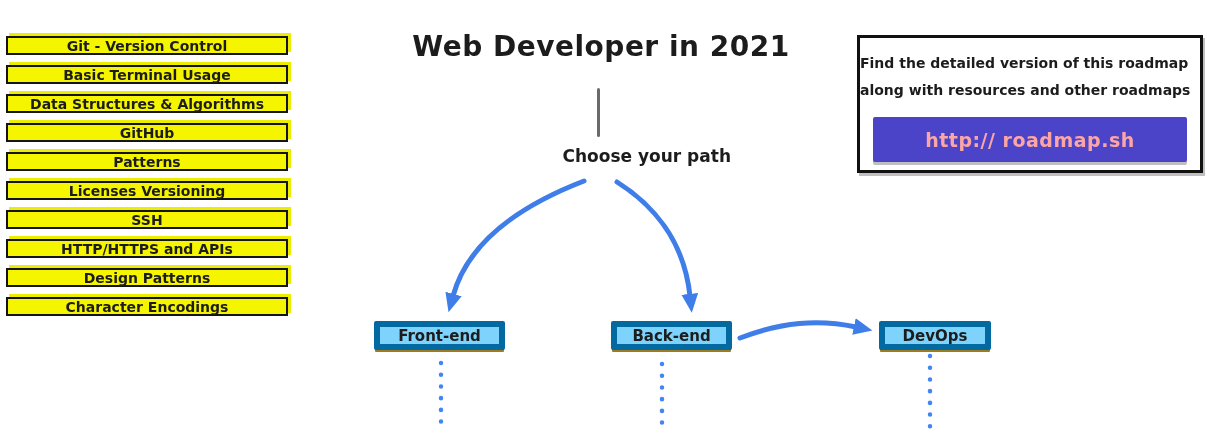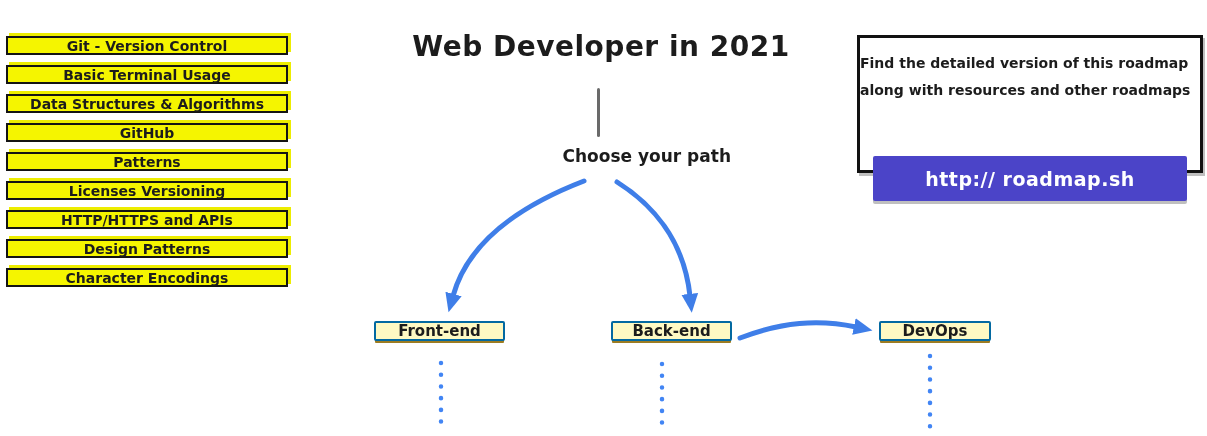--- a/index.html
+++ b/index.html
@@ -14,54 +14,55 @@
   .topic {
     height:19px; margin-bottom:10px; background:#f5f500; border:2px solid #141414;
     box-shadow:3px -3px 0 0 #eded00; display:flex; align-items:center; justify-content:center;
     font-size:14px; cursor:pointer; white-space:nowrap;
   }
   .main-title { position:absolute; left:371px; top:30px; width:460px; text-align:center; font-size:28px; letter-spacing:0.5px; }
   .stem { position:absolute; left:597px; top:88px; width:3px; height:49px; background:#6a6a6a; border-radius:2px; }
   .choose { position:absolute; left:471px; top:146px; width:260px; text-align:right; font-size:17px; }
   .overlay { position:absolute; left:0; top:0; width:1207px; height:436px; pointer-events:none; }
   .node {
-    position:absolute; top:321px; height:20px; background:#fef9c3; border:2px solid #0369a1;
+    position:absolute; top:321px; height:29px; background:#7dd3fc; border:6px solid #0369a1;
     border-radius:2px; box-shadow:0 3px 0 -1px #9c7c22;
     display:flex; align-items:center; justify-content:center; font-size:15px; cursor:pointer; white-space:nowrap;
   }
   .node-frontend { left:374px; width:131px; }
   .node-backend  { left:611px; width:121px; }
   .node-devops   { left:879px; width:112px; }
   .info-box {
     position:absolute; left:857px; top:35px; width:346px; height:138px;
     background:#ffffff; border:3px solid #111111; box-shadow:2px 3px 0 rgba(0,0,0,0.25);
   }
   .info-line { position:absolute; left:0; width:100%; text-align:left; font-size:14px; white-space:nowrap; }
   .info-line1 { top:17px; }
   .info-line2 { top:44px; }
   .link-btn {
     position:absolute; left:13px; top:79px; width:314px; height:45px;
     background:#4b44c8; border:none; border-radius:2px; box-shadow:0 3px 0 rgba(0,0,0,0.25);
-    color:#ffffff; font-family:inherit; font-weight:bold; font-size:19px; letter-spacing:0.5px;
-    display:flex; align-items:center; justify-content:center; cursor:pointer; white-space:nowrap;margin-top:39px;
+    color:#fca5a5; font-family:inherit; font-weight:bold; font-size:19px; letter-spacing:0.5px;
+    display:flex; align-items:center; justify-content:center; cursor:pointer; white-space:nowrap;
   }
 </style>
 </head>
 <body>
 
 <div class="canvas">
 
 
   <div class="req-list">
     <div class="topic">Git - Version Control</div>
     <div class="topic">Basic Terminal Usage</div>
     <div class="topic">Data Structures &amp; Algorithms</div>
     <div class="topic">GitHub</div>
     <div class="topic">Patterns</div>
     <div class="topic">Licenses Versioning</div>
+    <div class="topic">SSH</div>
     <div class="topic">HTTP/HTTPS and APIs</div>
     <div class="topic">Design Patterns</div>
     <div class="topic">Character Encodings</div>
   </div>
 
   <div class="main-title">Web Developer in 2021</div>
 
   <div class="stem"></div>
 
   <div class="choose">Choose your path</div>

